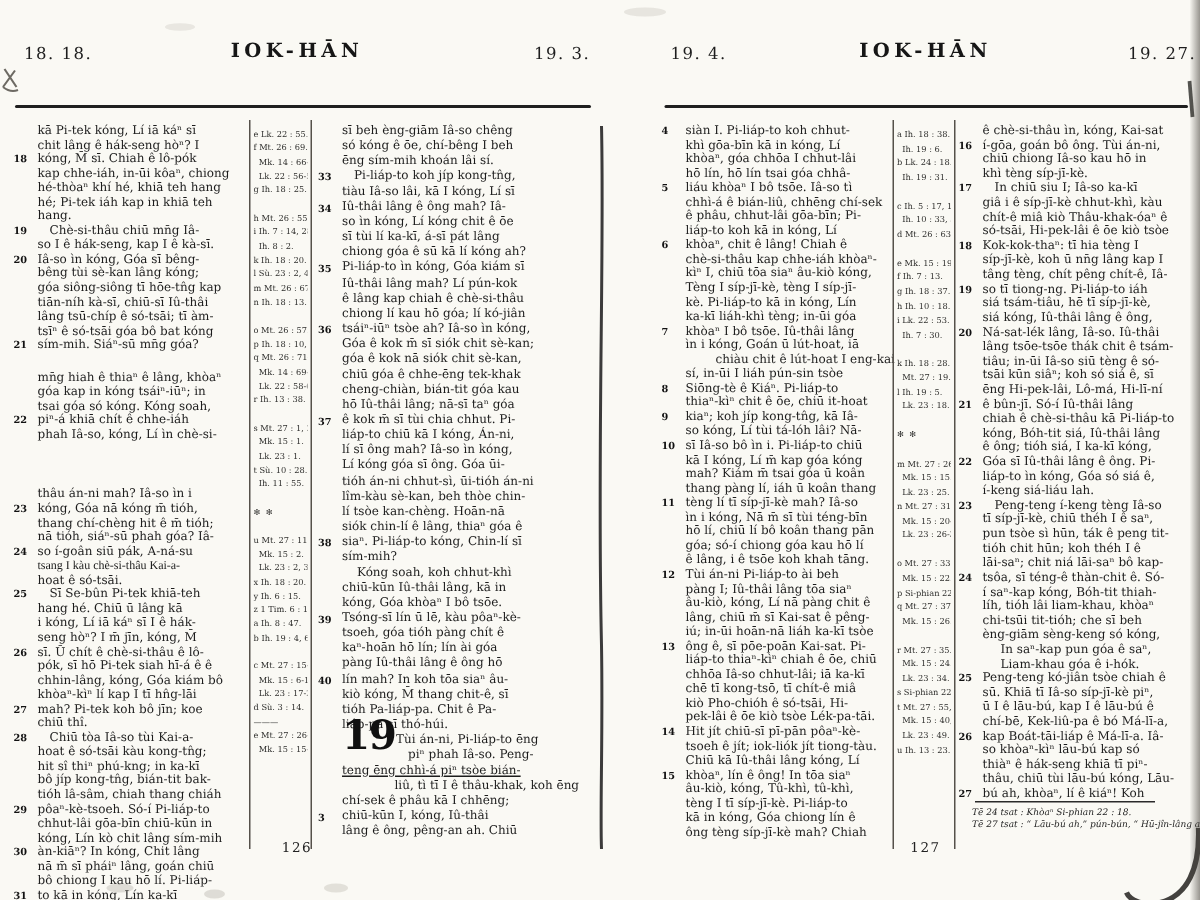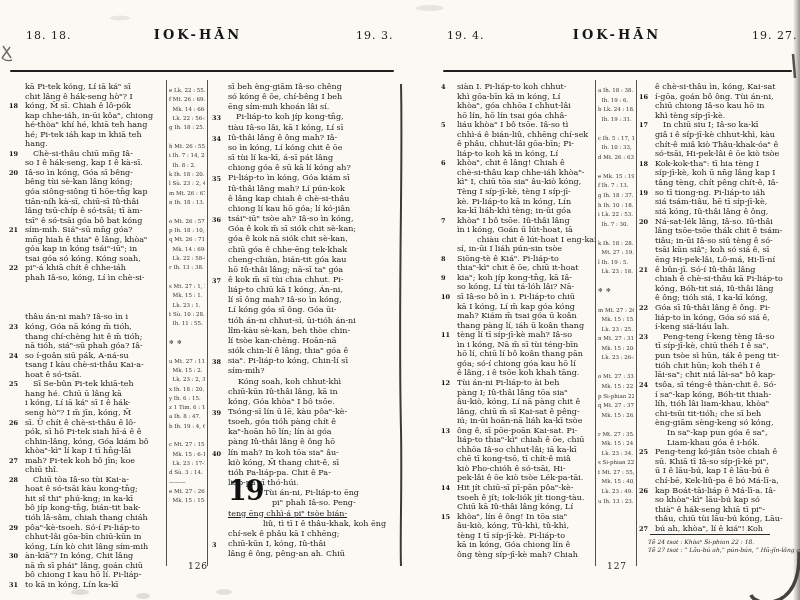--- a/index.html
+++ b/index.html
@@ -20,21 +20,21 @@
   .fn-rule{width:120px;height:1px;background:#2a2a2a;margin:0 0 3px 2px;}
   .fn{font-size:6px;line-height:8px;color:#242424;white-space:nowrap;font-style:italic;}
   .artifacts{position:absolute;left:0;top:0;width:800px;height:600px;pointer-events:none;}
   .edgeband{position:absolute;right:0;top:0;width:7px;height:600px;
             background:linear-gradient(to right,rgba(120,115,105,0),rgba(70,66,60,.55));}
 </style>
 </head>
 <body>
 
 <div>
-  <span class="hdr-ref" style="left:26px;">18. 18.</span>
+  <span class="hdr-ref" style="left:16px;">18. 18.</span>
   <span class="hdr-title" style="left:8px;width:380px;">IOK-HĀN</span>
   <span class="hdr-ref" style="left:356px;">19. 3.</span>
   <div class="hdr-rule" style="left:10px;width:384px;"></div>
 
   <div class="col" style="left:25px;width:142px;">
       <div class="tl" style="line-height: 9.56px; height: 9.56px;">kā Pi-tek kóng, Lí iā káⁿ sī</div>
       <div class="tl" style="line-height: 9.56px; height: 9.56px;">chit lâng ê hák-seng hòⁿ? I</div>
       <div class="tl" style="line-height: 9.56px; height: 9.56px;"><span class="vnum">18</span>kóng, M̄ sī. Chiah ê lô-pók</div>
       <div class="tl" style="line-height: 9.56px; height: 9.56px;">kap chhe-iáh, in-ūi kôaⁿ, chiong</div>
       <div class="tl" style="line-height: 9.56px; height: 9.56px;">hé-thòaⁿ khí hé, khiā teh hang</div>
@@ -42,31 +42,31 @@
       <div class="tl" style="line-height: 9.56px; height: 9.56px;">hang.</div>
       <div class="tl" style="line-height: 9.56px; height: 9.56px; padding-left: 8px;"><span class="vnum">19</span>Chè-si-thâu chiū mn̄g Iâ-</div>
       <div class="tl" style="line-height: 9.56px; height: 9.56px;">so I ê hák-seng, kap I ê kà-sī.</div>
       <div class="tl" style="line-height: 9.56px; height: 9.56px;"><span class="vnum">20</span>Iâ-so ìn kóng, Góa sī bêng-</div>
       <div class="tl" style="line-height: 9.56px; height: 9.56px;">bêng tùi sè-kan lâng kóng;</div>
       <div class="tl" style="line-height: 9.56px; height: 9.56px;">góa siông-siông tī hōe-tn̂g kap</div>
       <div class="tl" style="line-height: 9.56px; height: 9.56px;">tiān-níh kà-sī, chiū-sī Iû-thâi</div>
       <div class="tl" style="line-height: 9.56px; height: 9.56px;">lâng tsū-chíp ê só-tsāi; tī àm-</div>
       <div class="tl" style="line-height: 9.56px; height: 9.56px;">tsīⁿ ê só-tsāi góa bô bat kóng</div>
       <div class="tl" style="line-height: 9.56px; height: 9.56px;"><span class="vnum">21</span>sím-mih. Siáⁿ-sū mn̄g góa?</div>
-      <div class="tl" style="line-height: 9.56px; height: 9.56px;">mn̄g hiah ê thiaⁿ ê lâng, khòaⁿ</div>
+      <div class="tl" style="line-height: 9.56px; height: 9.56px; margin-top: 12px;">mn̄g hiah ê thiaⁿ ê lâng, khòaⁿ</div>
       <div class="tl" style="line-height: 9.56px; height: 9.56px;">góa kap in kóng tsáiⁿ-iūⁿ; in</div>
       <div class="tl" style="line-height: 9.56px; height: 9.56px;">tsai góa só kóng. Kóng soah,</div>
       <div class="tl" style="line-height: 9.56px; height: 9.56px;"><span class="vnum">22</span>piⁿ-á khiā chít ê chhe-iáh</div>
       <div class="tl" style="line-height: 9.56px; height: 9.56px;">phah Iâ-so, kóng, Lí ìn chè-si-</div>
       <div class="tl" style="line-height: 9.56px; height: 9.56px; margin-top: 30px;">thâu án-ni mah? Iâ-so ìn i</div>
       <div class="tl" style="line-height: 9.56px; height: 9.56px;"><span class="vnum">23</span>kóng, Góa nā kóng m̄ tióh,</div>
       <div class="tl" style="line-height: 9.56px; height: 9.56px;">thang chí-chèng hit ê m̄ tióh;</div>
       <div class="tl" style="line-height: 9.56px; height: 9.56px;">nā tióh, siáⁿ-sū phah góa? Iâ-</div>
       <div class="tl" style="line-height: 9.56px; height: 9.56px;"><span class="vnum">24</span>so í-goân siū pák, A-ná-su</div>
-      <div class="tl" style="line-height: 9.56px; height: 9.56px;">tsang I kàu chè-si-thâu Kai-a-</div>
+      <div class="tl" style="line-height: 9.56px; height: 9.56px; font-family: Liberation Serif, serif;">tsang I kàu chè-si-thâu Kai-a-</div>
       <div class="tl" style="line-height: 9.56px; height: 9.56px;">hoat ê só-tsāi.</div>
       <div class="tl" style="line-height: 9.56px; height: 9.56px; padding-left: 8px;"><span class="vnum">25</span>Sī Se-bûn Pi-tek khiā-teh</div>
       <div class="tl" style="line-height: 9.56px; height: 9.56px;">hang hé. Chiū ū lâng kā</div>
       <div class="tl" style="line-height: 9.56px; height: 9.56px;">i kóng, Lí iā káⁿ sī I ê hák-</div>
       <div class="tl" style="line-height: 9.56px; height: 9.56px;">seng hòⁿ? I m̄ jīn, kóng, M̄</div>
       <div class="tl" style="line-height: 9.56px; height: 9.56px;"><span class="vnum">26</span>sī. Ū chít ê chè-si-thâu ê lô-</div>
       <div class="tl" style="line-height: 9.56px; height: 9.56px;">pók, sī hō Pi-tek siah hī-á ê ê</div>
       <div class="tl" style="line-height: 9.56px; height: 9.56px;">chhin-lâng, kóng, Góa kiám bô</div>
       <div class="tl" style="line-height: 9.56px; height: 9.56px;">khòaⁿ-kìⁿ lí kap I tī hn̂g-lāi</div>
       <div class="tl" style="line-height: 9.56px; height: 9.56px;"><span class="vnum">27</span>mah? Pi-tek koh bô jīn; koe</div>

